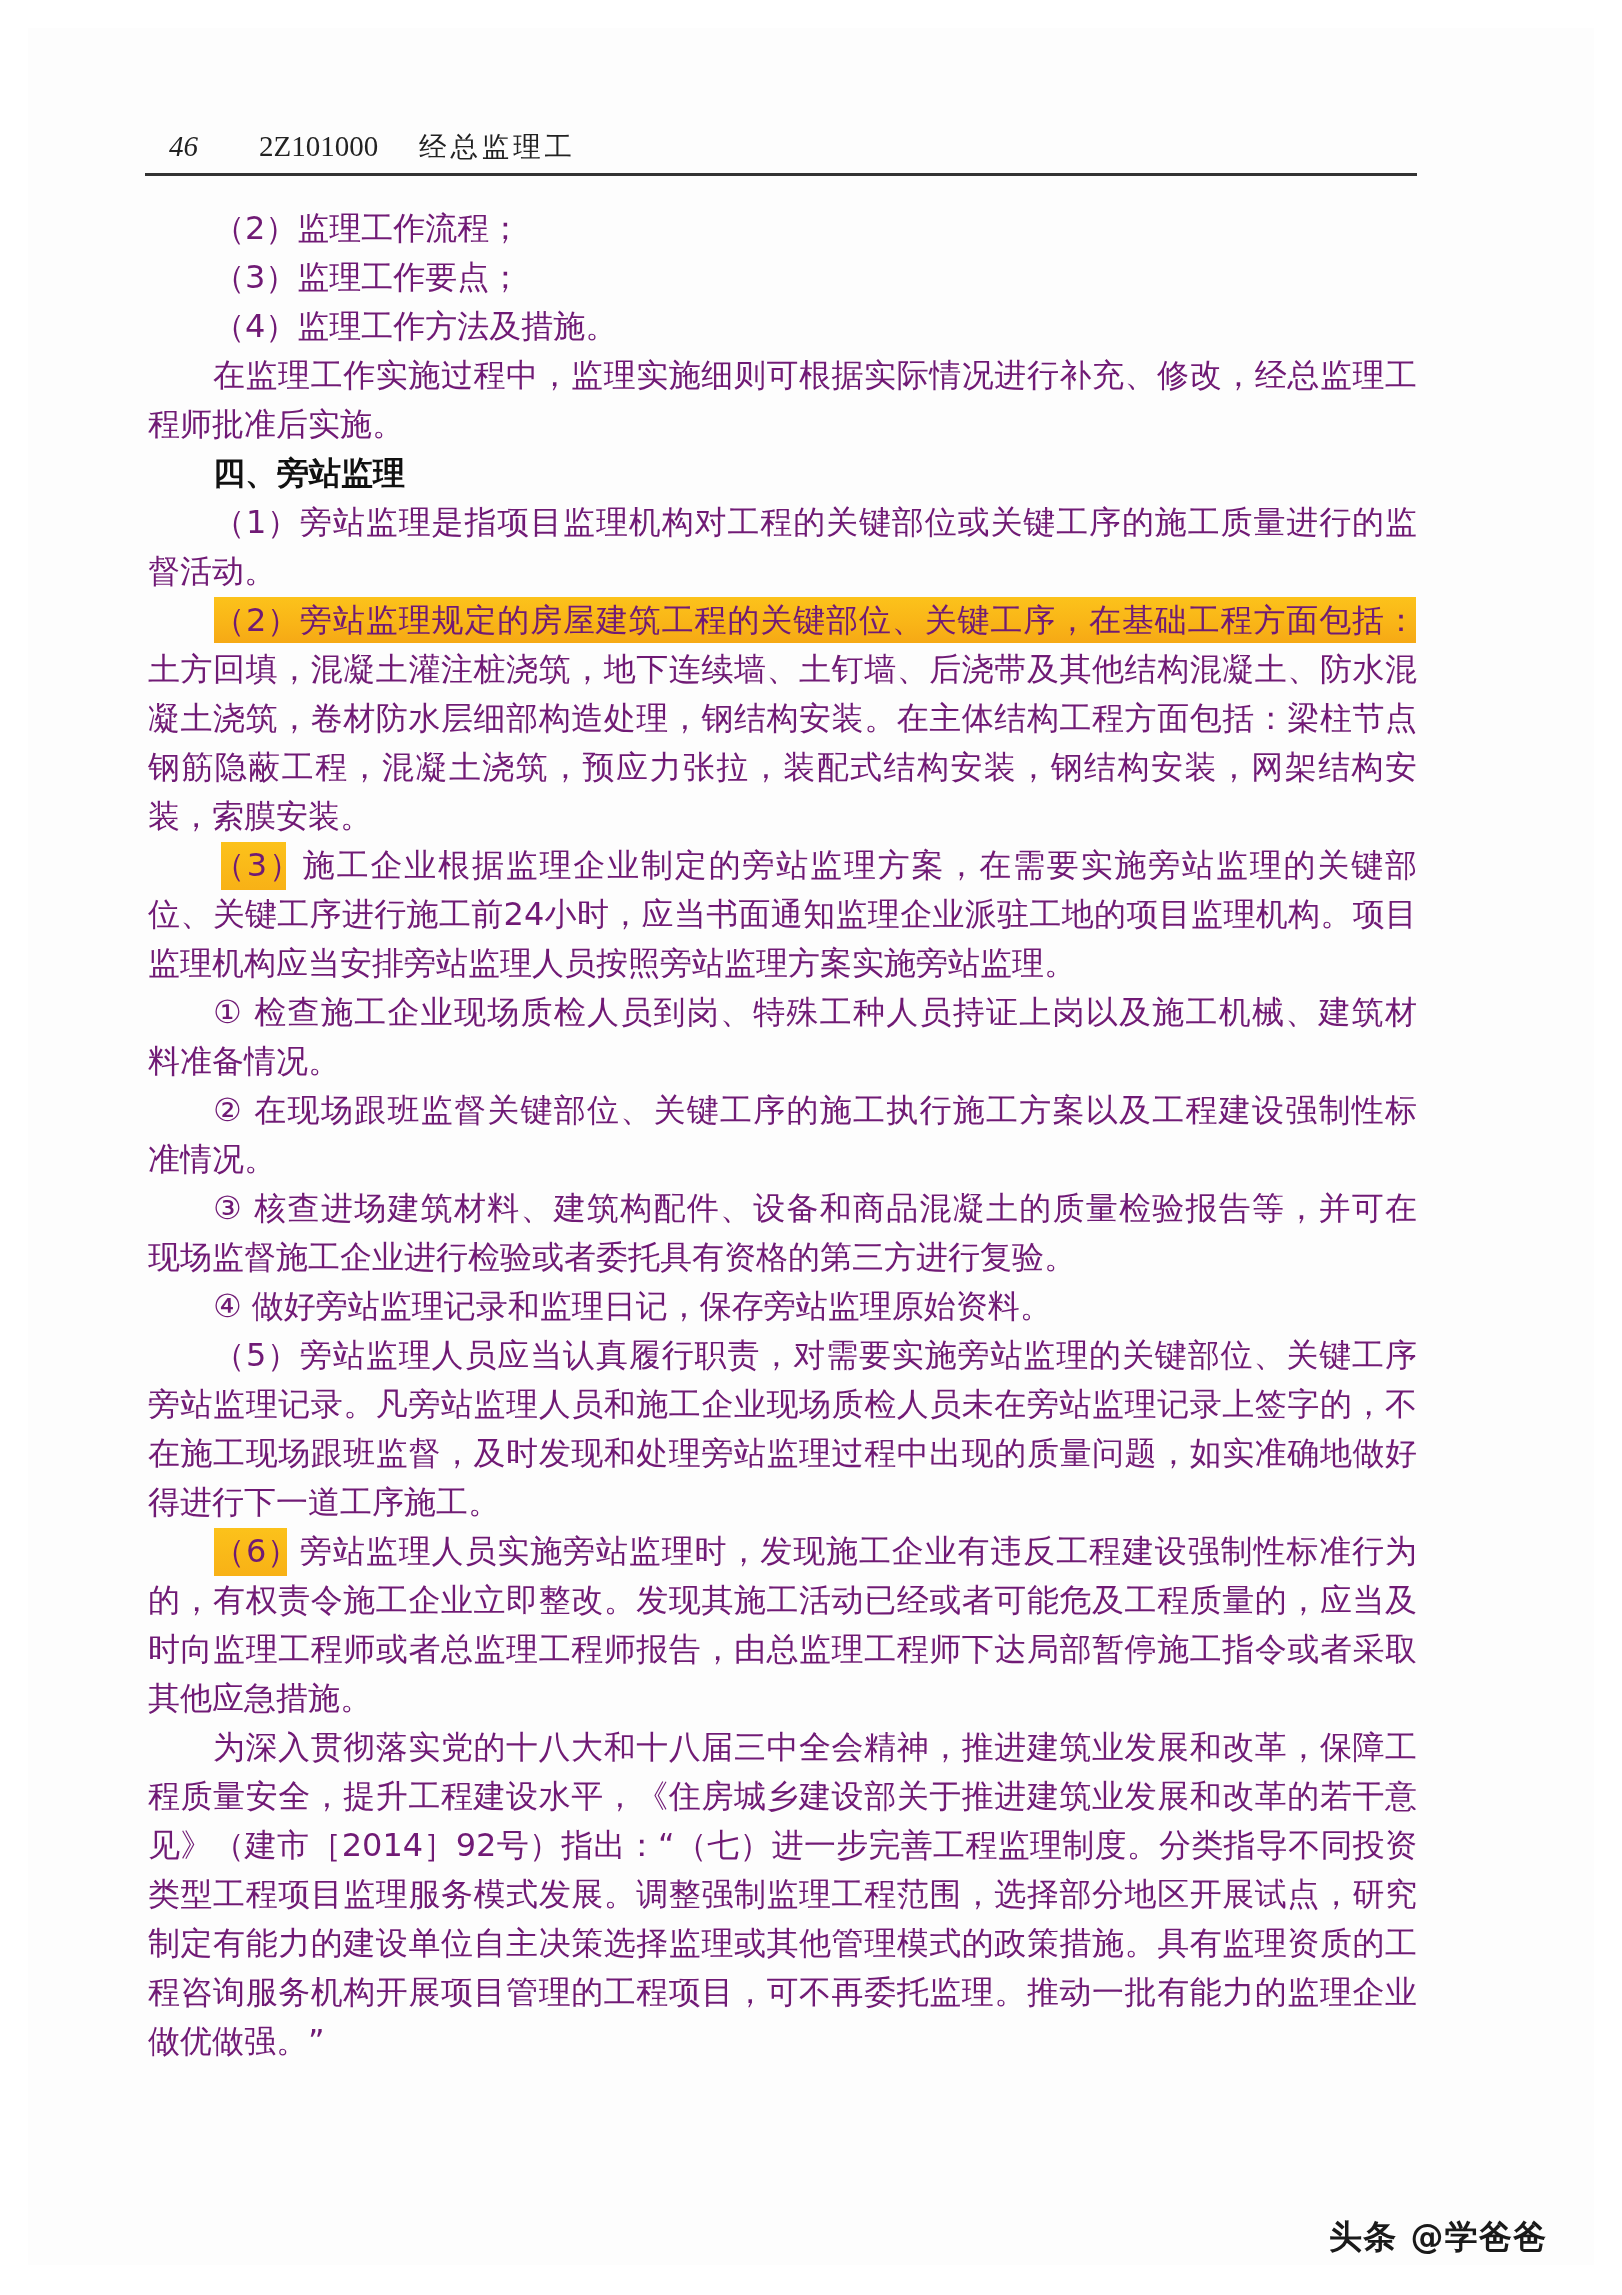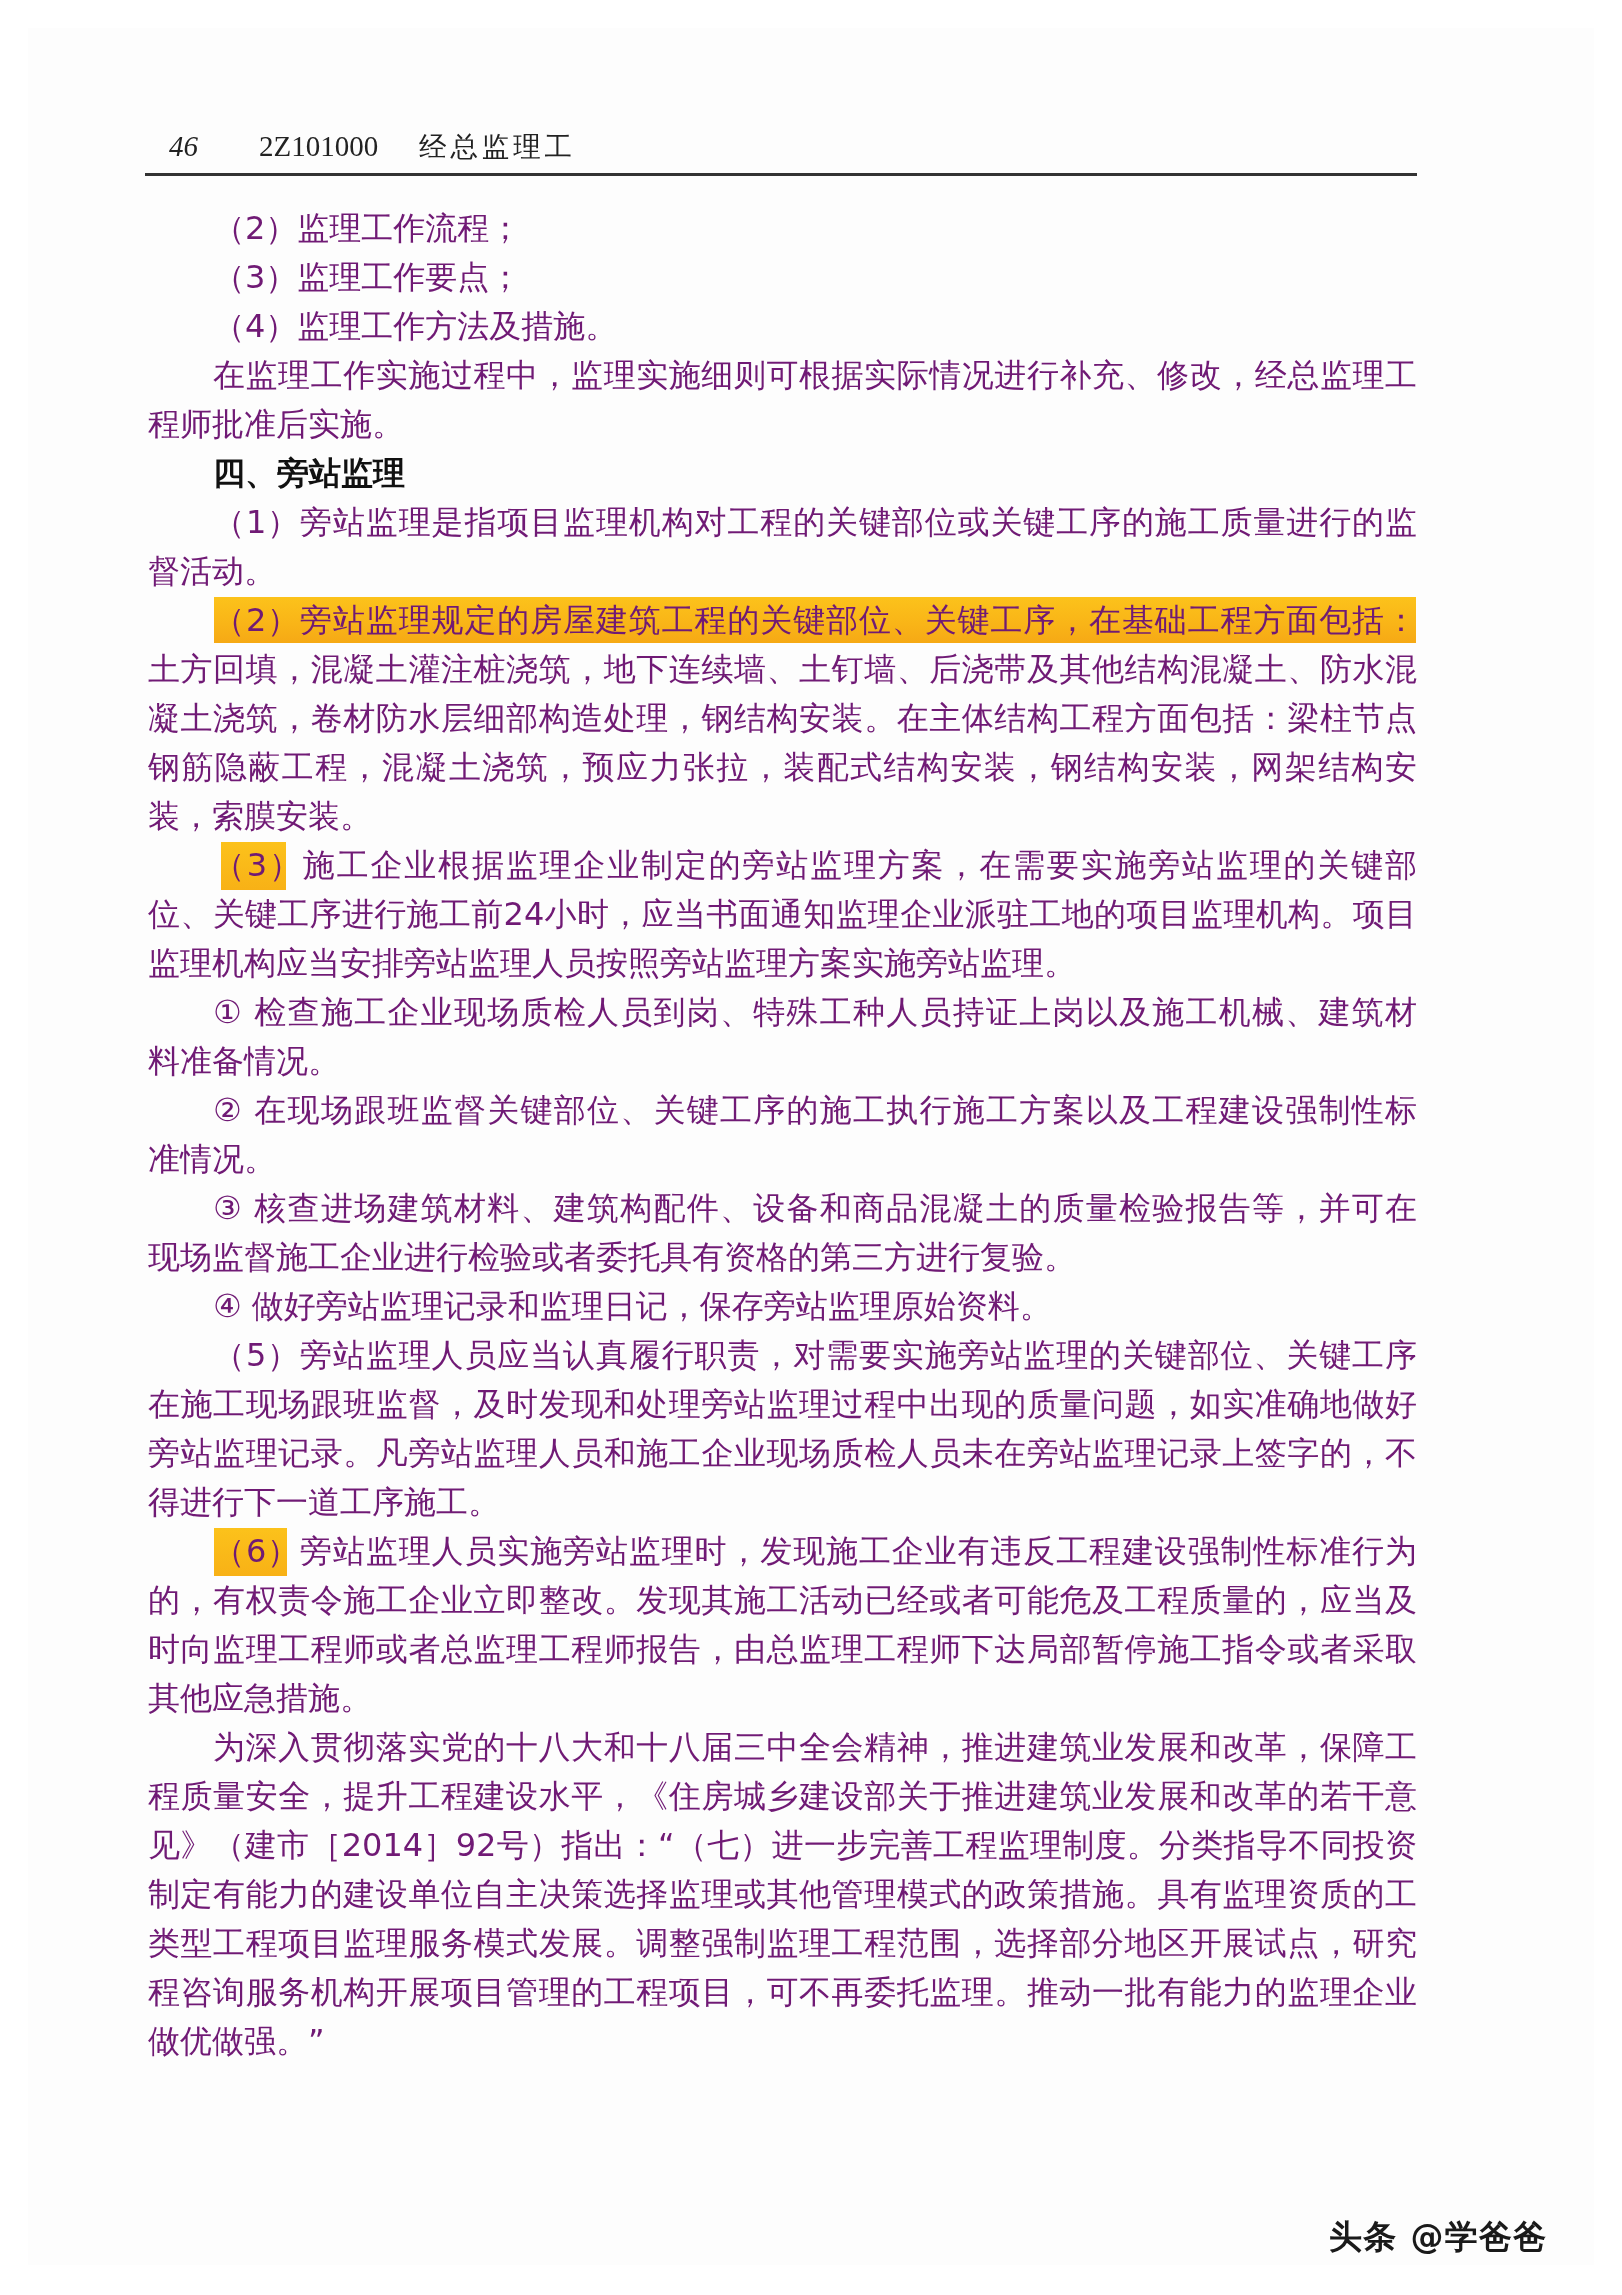--- a/index.html
+++ b/index.html
@@ -122,24 +122,24 @@
   <div class="ln">
       <span class="txt">现场监督施工企业进行检验或者委托具有资格的第三方进行复验。</span>
     </div>
   <div class="ln ind">
       <span class="txt">④ 做好旁站监理记录和监理日记，保存旁站监理原始资料。</span>
     </div>
   <div class="ln ind full">
       <span class="txt">（5）旁站监理人员应当认真履行职责，对需要实施旁站监理的关键部位、关键工序</span>
     </div>
   <div class="ln full">
-      <span class="txt">在施工现场跟班监督，及时发现和处理旁站监理过程中出现的质量问题，如实准确地做好</span>
+      <span class="txt">旁站监理记录。凡旁站监理人员和施工企业现场质检人员未在旁站监理记录上签字的，不</span>
     </div>
   <div class="ln full">
-      <span class="txt">旁站监理记录。凡旁站监理人员和施工企业现场质检人员未在旁站监理记录上签字的，不</span>
+      <span class="txt">在施工现场跟班监督，及时发现和处理旁站监理过程中出现的质量问题，如实准确地做好</span>
     </div>
   <div class="ln">
       <span class="txt">得进行下一道工序施工。</span>
     </div>
   <div class="ln ind full">
       <div class="hl-sm" style="left:66px;width:73px;"></div>
       <span class="txt">（6）旁站监理人员实施旁站监理时，发现施工企业有违反工程建设强制性标准行为</span>
     </div>
   <div class="ln full">
       <span class="txt">的，有权责令施工企业立即整改。发现其施工活动已经或者可能危及工程质量的，应当及</span>
@@ -153,24 +153,24 @@
   <div class="ln ind full">
       <span class="txt">为深入贯彻落实党的十八大和十八届三中全会精神，推进建筑业发展和改革，保障工</span>
     </div>
   <div class="ln full">
       <span class="txt">程质量安全，提升工程建设水平，《住房城乡建设部关于推进建筑业发展和改革的若干意</span>
     </div>
   <div class="ln full">
       <span class="txt">见》（建市［2014］92号）指出：“（七）进一步完善工程监理制度。分类指导不同投资</span>
     </div>
   <div class="ln full">
-      <span class="txt">制定有能力的建设单位自主决策选择监理或其他管理模式的政策措施。具有监理资质的工</span>
+      <span class="txt">类型工程项目监理服务模式发展。调整强制监理工程范围，选择部分地区开展试点，研究</span>
     </div>
   <div class="ln full">
-      <span class="txt">类型工程项目监理服务模式发展。调整强制监理工程范围，选择部分地区开展试点，研究</span>
+      <span class="txt">制定有能力的建设单位自主决策选择监理或其他管理模式的政策措施。具有监理资质的工</span>
     </div>
   <div class="ln full">
       <span class="txt">程咨询服务机构开展项目管理的工程项目，可不再委托监理。推动一批有能力的监理企业</span>
     </div>
   <div class="ln">
       <span class="txt">做优做强。”</span>
     </div>
 </div>
 
 <div class="wm">头条 @学爸爸</div>

